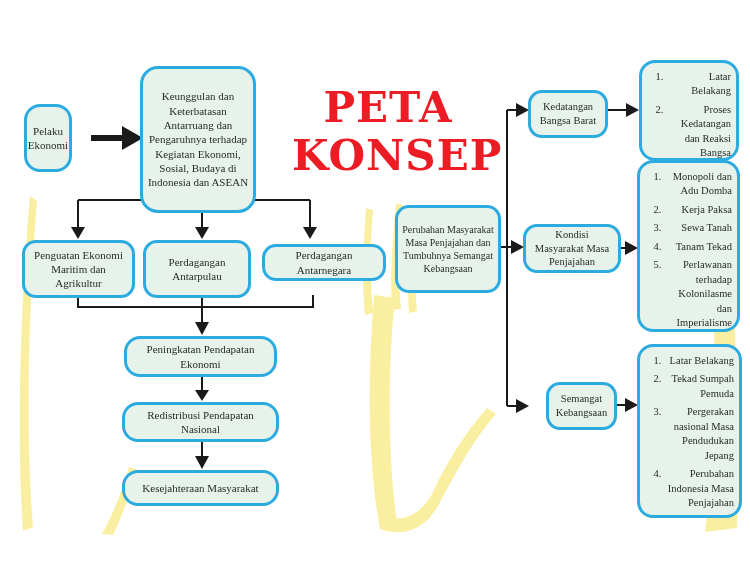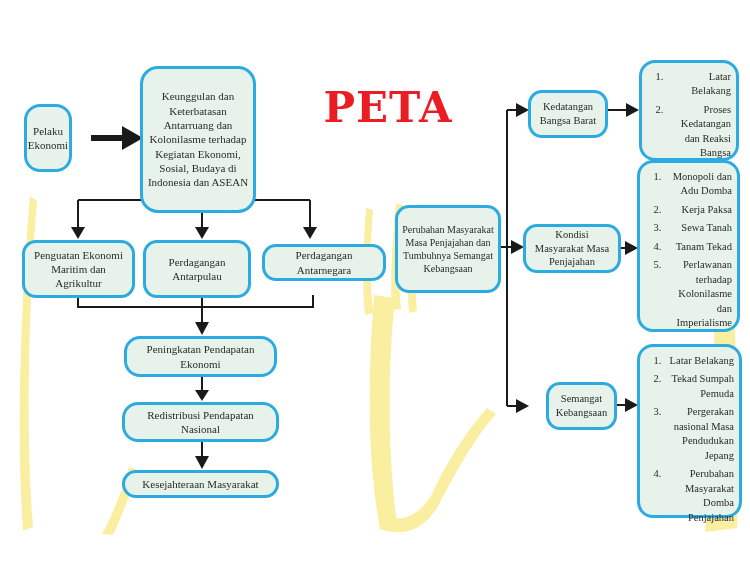--- a/index.html
+++ b/index.html
@@ -19,21 +19,21 @@
            border-radius:16px;padding:7px 3px 4px 0;font-size:10.5px;line-height:1.38;}
   .listbox ol{margin:0;padding:0 2px 0 24px;}
   .listbox li{margin:0 0 4px 0;padding-left:2px;}
   #box-pelaku{left:24px;top:104px;width:48px;height:68px;border-radius:16px;}
   #box-keunggulan{left:140px;top:66px;width:116px;height:147px;border-radius:18px;}
   #box-penguatan{left:22px;top:240px;width:113px;height:58px;}
   #box-antarpulau{left:143px;top:240px;width:108px;height:58px;}
   #box-antarnegara{left:262px;top:244px;width:124px;height:37px;}
   #box-peningkatan{left:124px;top:336px;width:153px;height:41px;border-radius:16px;}
   #box-redistribusi{left:122px;top:402px;width:157px;height:40px;border-radius:16px;}
-  #box-kesejahteraan{left:122px;top:470px;width:157px;height:28px;border-radius:16px;}
+  #box-kesejahteraan{left:122px;top:470px;width:157px;height:36px;border-radius:16px;}
   #box-perubahan{left:395px;top:205px;width:106px;height:88px;font-size:10px;}
   #box-kedatangan{left:528px;top:90px;width:80px;height:48px;font-size:10.5px;}
   #box-kondisi{left:523px;top:224px;width:98px;height:49px;font-size:10.5px;}
   #box-semangat{left:530px;top:382px;width:71px;height:48px;font-size:10.5px;margin-left:16px;}
   #box-list1{left:639px;top:60px;width:100px;height:101px;}
   #box-list2{left:637px;top:160px;width:103px;height:172px;}
   #box-list3{left:637px;top:344px;width:105px;height:174px;}
   #title{position:absolute;left:292px;top:84px;width:192px;text-align:center;
          font-family:"DejaVu Serif", serif;font-weight:bold;
          font-size:42px;line-height:48px;letter-spacing:1px;
@@ -91,27 +91,28 @@
     <line x1="608" y1="110" x2="627" y2="110" stroke-width="2"></line>
     <polygon points="626,103 626,117 639,110"></polygon>
     <line x1="621" y1="248" x2="626" y2="248" stroke-width="2"></line>
     <polygon points="625,241 625,255 638,248"></polygon>
     <line x1="601" y1="405" x2="626" y2="405" stroke-width="2"></line>
     <polygon points="625,398 625,412 638,405"></polygon>
   </svg>
 
   <div id="title">
     <div>PETA</div>
+    <div>KONSEP</div>
   </div>
 
   <div class="cbox" id="box-pelaku">
     <span>Pelaku Ekonomi</span>
   </div>
   <div class="cbox" id="box-keunggulan">
-    <span>Keunggulan dan Keterbatasan Antarruang dan Kolonilasme terhadap Kegiatan Ekonomi, Sosial, Budaya di Indonesia dan ASEAN</span>
+    <span>Keunggulan dan Keterbatasan Antarruang dan Pengaruhnya terhadap Kegiatan Ekonomi, Sosial, Budaya di Indonesia dan ASEAN</span>
   </div>
   <div class="cbox" id="box-penguatan">
     <span>Penguatan Ekonomi Maritim dan Agrikultur</span>
   </div>
   <div class="cbox" id="box-antarpulau">
     <span>Perdagangan Antarpulau</span>
   </div>
   <div class="cbox" id="box-antarnegara">
     <span>Perdagangan Antarnegara</span>
   </div>
@@ -151,17 +152,17 @@
         <li>Sewa Tanah</li>
         <li>Tanam Tekad</li>
         <li>Perlawanan terhadap Kolonilasme dan Imperialisme</li>
       </ol>
   </div>
   <div class="cbox listbox" id="box-list3">
     <ol>
         <li>Latar Belakang</li>
         <li>Tekad Sumpah Pemuda</li>
         <li>Pergerakan nasional Masa Pendudukan Jepang</li>
-        <li>Perubahan Masyarakat Domba Penjajahan</li>
+        <li>Perubahan Indonesia Masa Penjajahan</li>
       </ol>
   </div>
 
 </div>
 
 </body></html>

